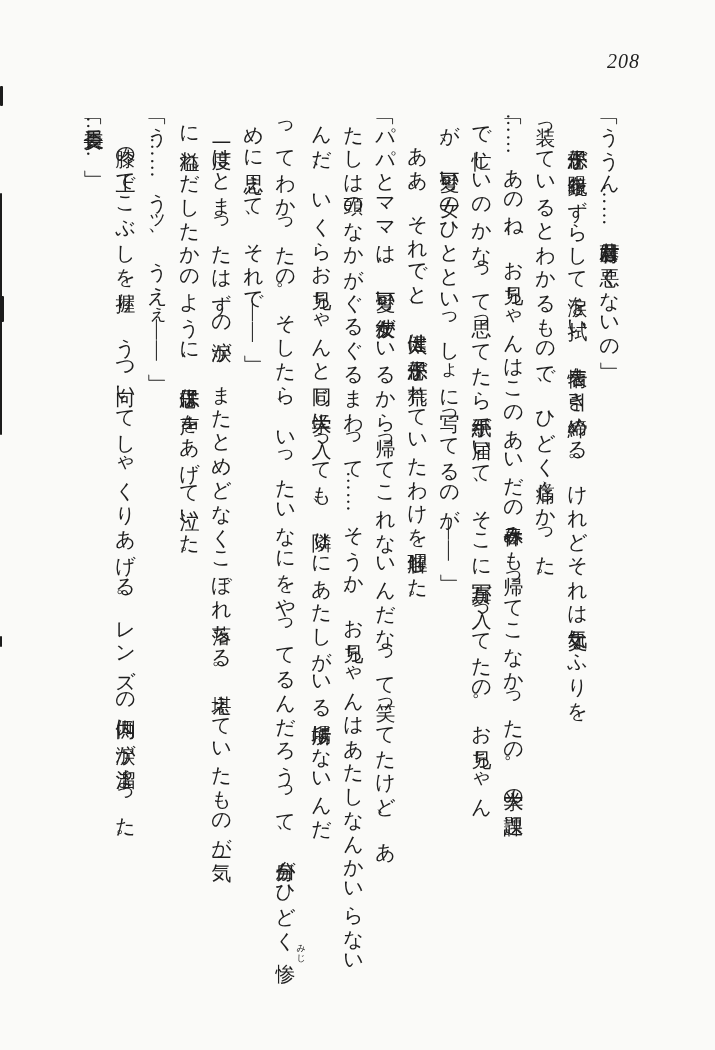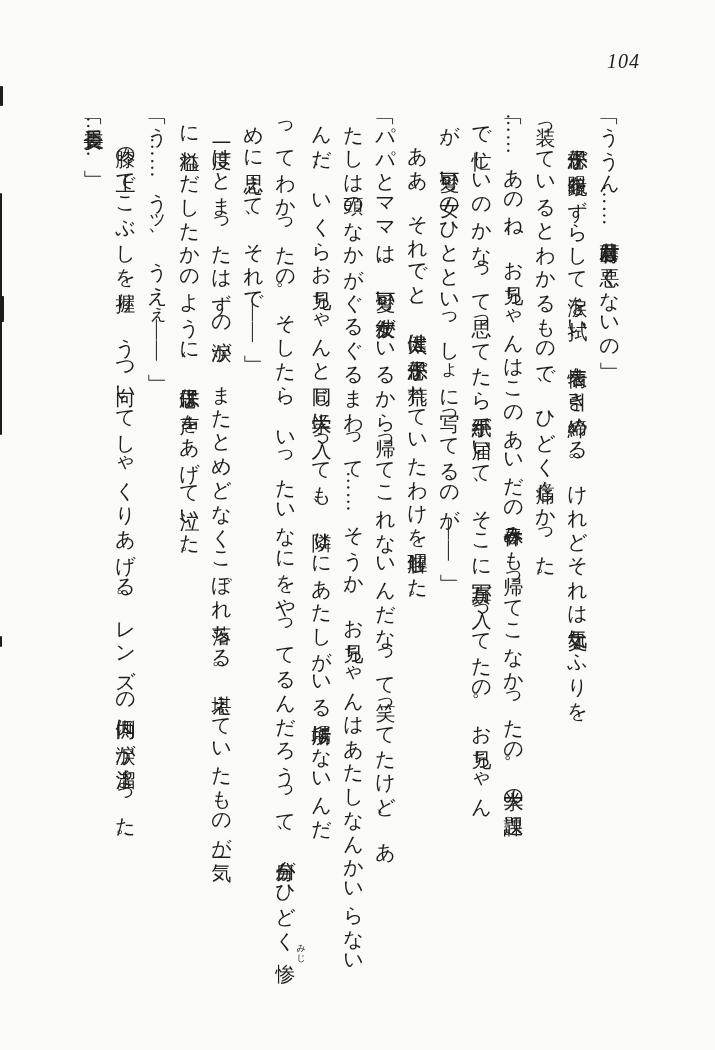--- a/index.html
+++ b/index.html
@@ -47,21 +47,21 @@
   }
   .a1{left:0;top:86px;width:3px;height:20px;}
   .a2{left:0;top:193px;width:2px;height:242px;}
   .a3{left:0;top:296px;width:4px;height:26px;}
   .a4{left:0;top:636px;width:2px;height:11px;}
 </style>
 </head>
 <body>
 
 <div class="page">
-  <div class="page-number">104</div>
+  <div class="page-number">208</div>
 
   <div class="text-block" id="text-block">
       <div class="column">「ううん……藤村君は悪くないの」</div>
       <div class="column">　志保子が眼鏡をずらして涙を拭い、表情を引き締める。けれどそれは気丈なふりを</div>
       <div class="column">装っているとわかるもので、ひどく痛々しかった。</div>
       <div class="column">「……あのね、お兄ちゃんはこのあいだの春休みも帰ってこなかったの。大学の課題</div>
       <div class="column">で忙しいのかなって思ってたら手紙が届いて、そこに写真が入ってたの。お兄ちゃん</div>
       <div class="column">が、可愛い女のひとといっしょに写ってるのが――」</div>
       <div class="column">　ああ、それでと、健太は志保子が荒れていたわけを理解した。</div>
       <div class="column">「パパとママは、可愛い彼女がいるから帰ってこれないんだなって笑ってたけど、あ</div>

